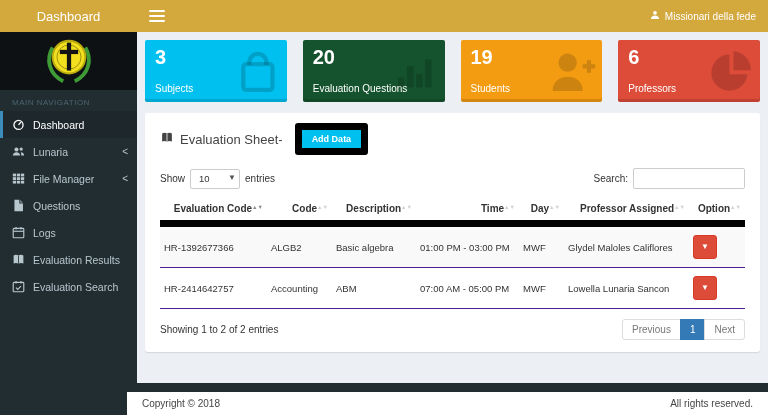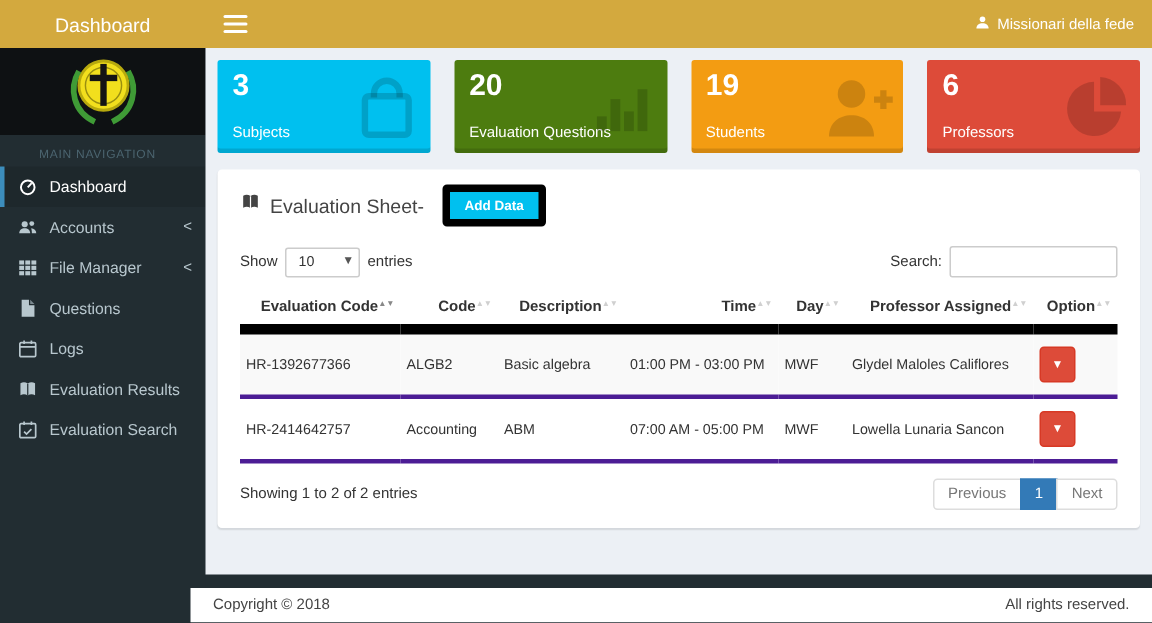--- a/index.html
+++ b/index.html
@@ -13,56 +13,56 @@
   .topbar { position:absolute; top:0; left:0; width:768px; height:32px; background:#d3a93e; display:flex; align-items:stretch; z-index:5; }
   .brand { width:137px; display:flex; align-items:center; justify-content:center; color:#fff; font-size:13px; }
   .navbar { flex:1; display:flex; align-items:center; justify-content:space-between; padding:0 12px; }
   .hamburger { width:16px; height:12px; display:flex; flex-direction:column; justify-content:space-between; cursor:pointer; }
   .hamburger span { display:block; height:2px; background:#fff; border-radius:1px; }
   .user-chip { display:flex; align-items:center; gap:5px; color:#fff; font-size:10px; cursor:pointer; }
 
   
   .sidebar { position:absolute; top:32px; left:0; bottom:0; width:137px; background:#222d32; }
   .logo-panel { height:58px; background:#0e1113; display:flex; align-items:center; justify-content:center; }
-  .nav-label { font-size:8px; letter-spacing:.5px; color:#4b646f; padding:8px 10px 4px 26px; }
+  .nav-label { font-size:8px; letter-spacing:.5px; color:#4b646f; padding:8px 10px 4px 12px; }
   .menu { list-style:none; }
   .menu li { display:flex; align-items:center; gap:8px; padding:7px 9px; font-size:10.5px; color:#b8c7ce; border-left:3px solid transparent; cursor:pointer; }
   .menu li.active { background:#1e282c; color:#fff; border-left-color:#3c8dbc; }
   .menu li .micon { width:13px; height:13px; flex:0 0 13px; display:inline-flex; }
   .menu li .chev { margin-left:auto; font-size:10px; color:#b8c7ce; }
 
   
   .content { position:absolute; top:32px; left:137px; width:631px; height:351px; background:#ecf0f5; padding:8px 8px 0 8px; }
 
   .cards { display:flex; gap:16px; margin-bottom:11px; }
   .card { flex:1; height:62px; border-radius:2px; position:relative; color:#fff; padding:6px 10px; box-shadow:inset 0 -3px rgba(0,0,0,0.13); overflow:hidden; }
   .card .num { font-size:20px; font-weight:bold; line-height:1.15; }
   .card .lbl { font-size:10px; position:absolute; left:10px; bottom:8px; white-space:nowrap; }
   .card .bigicon { position:absolute; right:6px; top:50%; transform:translateY(-50%); opacity:1; }
-  .c-aqua { background:#00c0ef; } .c-green { background:#4d7c0f; }
+  .c-aqua { background:#00c0ef; } .c-green { background:#14532d; }
   .c-yellow { background:#f39c12; } .c-red { background:#dd4b39; }
 
   .box { background:#fff; border-radius:3px; box-shadow:0 1px 1px rgba(0,0,0,0.1); padding:10px 15px 12px 15px; }
   .box-title-row { display:flex; align-items:center; gap:6px; margin-bottom:13px; }
   .box-title { font-size:13px; color:#444; }
-  .btn-add { background:#00c0ef; color:#fff; border:5px solid #000000; font-size:9px; font-weight:bold; padding:4px 10px; border-radius:3px; margin-left:6px; cursor:pointer; }
+  .btn-add { background:#00c0ef; color:#fff; border:7px solid #000000; font-size:9px; font-weight:bold; padding:4px 10px; border-radius:3px; margin-left:6px; cursor:pointer; }
 
   .controls { display:flex; align-items:center; justify-content:space-between; margin-bottom:9px; font-size:10px; color:#333; }
   .len-wrap { display:flex; align-items:center; gap:5px; }
   .sel-wrap { position:relative; display:inline-block; }
   .sel-wrap select { appearance:none; -webkit-appearance:none; width:50px; height:20px; font-size:9.5px; padding:2px 14px 2px 8px; border:1px solid #ccc; border-radius:2px; background:#fff; color:#333; }
   .sel-wrap .caret { position:absolute; right:4px; top:4px; font-size:8px; color:#555; pointer-events:none; }
   .search-wrap { display:flex; align-items:center; gap:5px; }
   .search-wrap input { width:112px; height:21px; border:1px solid #ccc; border-radius:2px; padding:2px 6px; font-size:10px; }
 
   table.dt { width:585px; border-collapse:collapse; table-layout:fixed; }
   table.dt th { font-size:10px; text-align:right; padding:5px 4px 6px 4px; border-bottom:7px solid #000000; color:#333; }
   table.dt th .sort { float:right; font-size:5.5px; line-height:1; color:#d0d0d0; display:inline-flex; flex-direction:column; margin-top:2px; }
   table.dt th .sort.on { color:#888; }
-  table.dt td { font-size:9.5px; padding:8px 4px; border-bottom:3px solid #4c1d95; color:#333; vertical-align:middle; }
+  table.dt td { font-size:9.5px; padding:8px 4px; border-bottom:1px solid #4c1d95; color:#333; vertical-align:middle; }
   table.dt tr.odd td { background:#f9f9f9; }
   .btn-opt { background:#dd4b39; border:1px solid #d73925; color:#fff; width:24px; height:24px; border-radius:3px; font-size:8px; cursor:pointer; line-height:1; }
 
   .table-bottom { display:flex; align-items:center; justify-content:space-between; margin-top:10px; }
   .info { font-size:10px; color:#333; }
   .pager { display:flex; }
   .pager a { font-size:10px; padding:4px 9px; border:1px solid #ddd; background:#fff; color:#777; text-decoration:none; margin-left:-1px; cursor:pointer; }
   .pager a.first { border-radius:3px 0 0 3px; }
   .pager a.last { border-radius:0 3px 3px 0; }
   .pager a.active { background:#337ab7; border-color:#337ab7; color:#fff; }
@@ -121,21 +121,21 @@
     </li>
     <li>
       <span class="micon">
         <svg width="13" height="13" viewBox="0 0 16 16" fill="currentColor">
             <circle cx="5.5" cy="5.5" r="2.5"></circle>
             <path d="M1 13c0-2.6 2-4.2 4.5-4.2S10 10.4 10 13z"></path>
             <circle cx="11.3" cy="5" r="2"></circle>
             <path d="M10.8 8.8c2.4.2 4.2 1.7 4.2 4.2h-3.6c0-1.7-.2-3-0.6-4.2z"></path>
           </svg>
       </span>
-      <span>Accounts</span>
+      <span>Lunaria</span>
       <span class="chev">&lt;</span>
     </li>
     <li>
       <span class="micon">
         <svg width="13" height="13" viewBox="0 0 16 16" fill="currentColor">
             <rect x="1" y="2" width="4" height="3.4"></rect>
             <rect x="6" y="2" width="4" height="3.4"></rect>
             <rect x="11" y="2" width="4" height="3.4"></rect>
             <rect x="1" y="6.4" width="4" height="3.4"></rect>
             <rect x="6" y="6.4" width="4" height="3.4"></rect>

